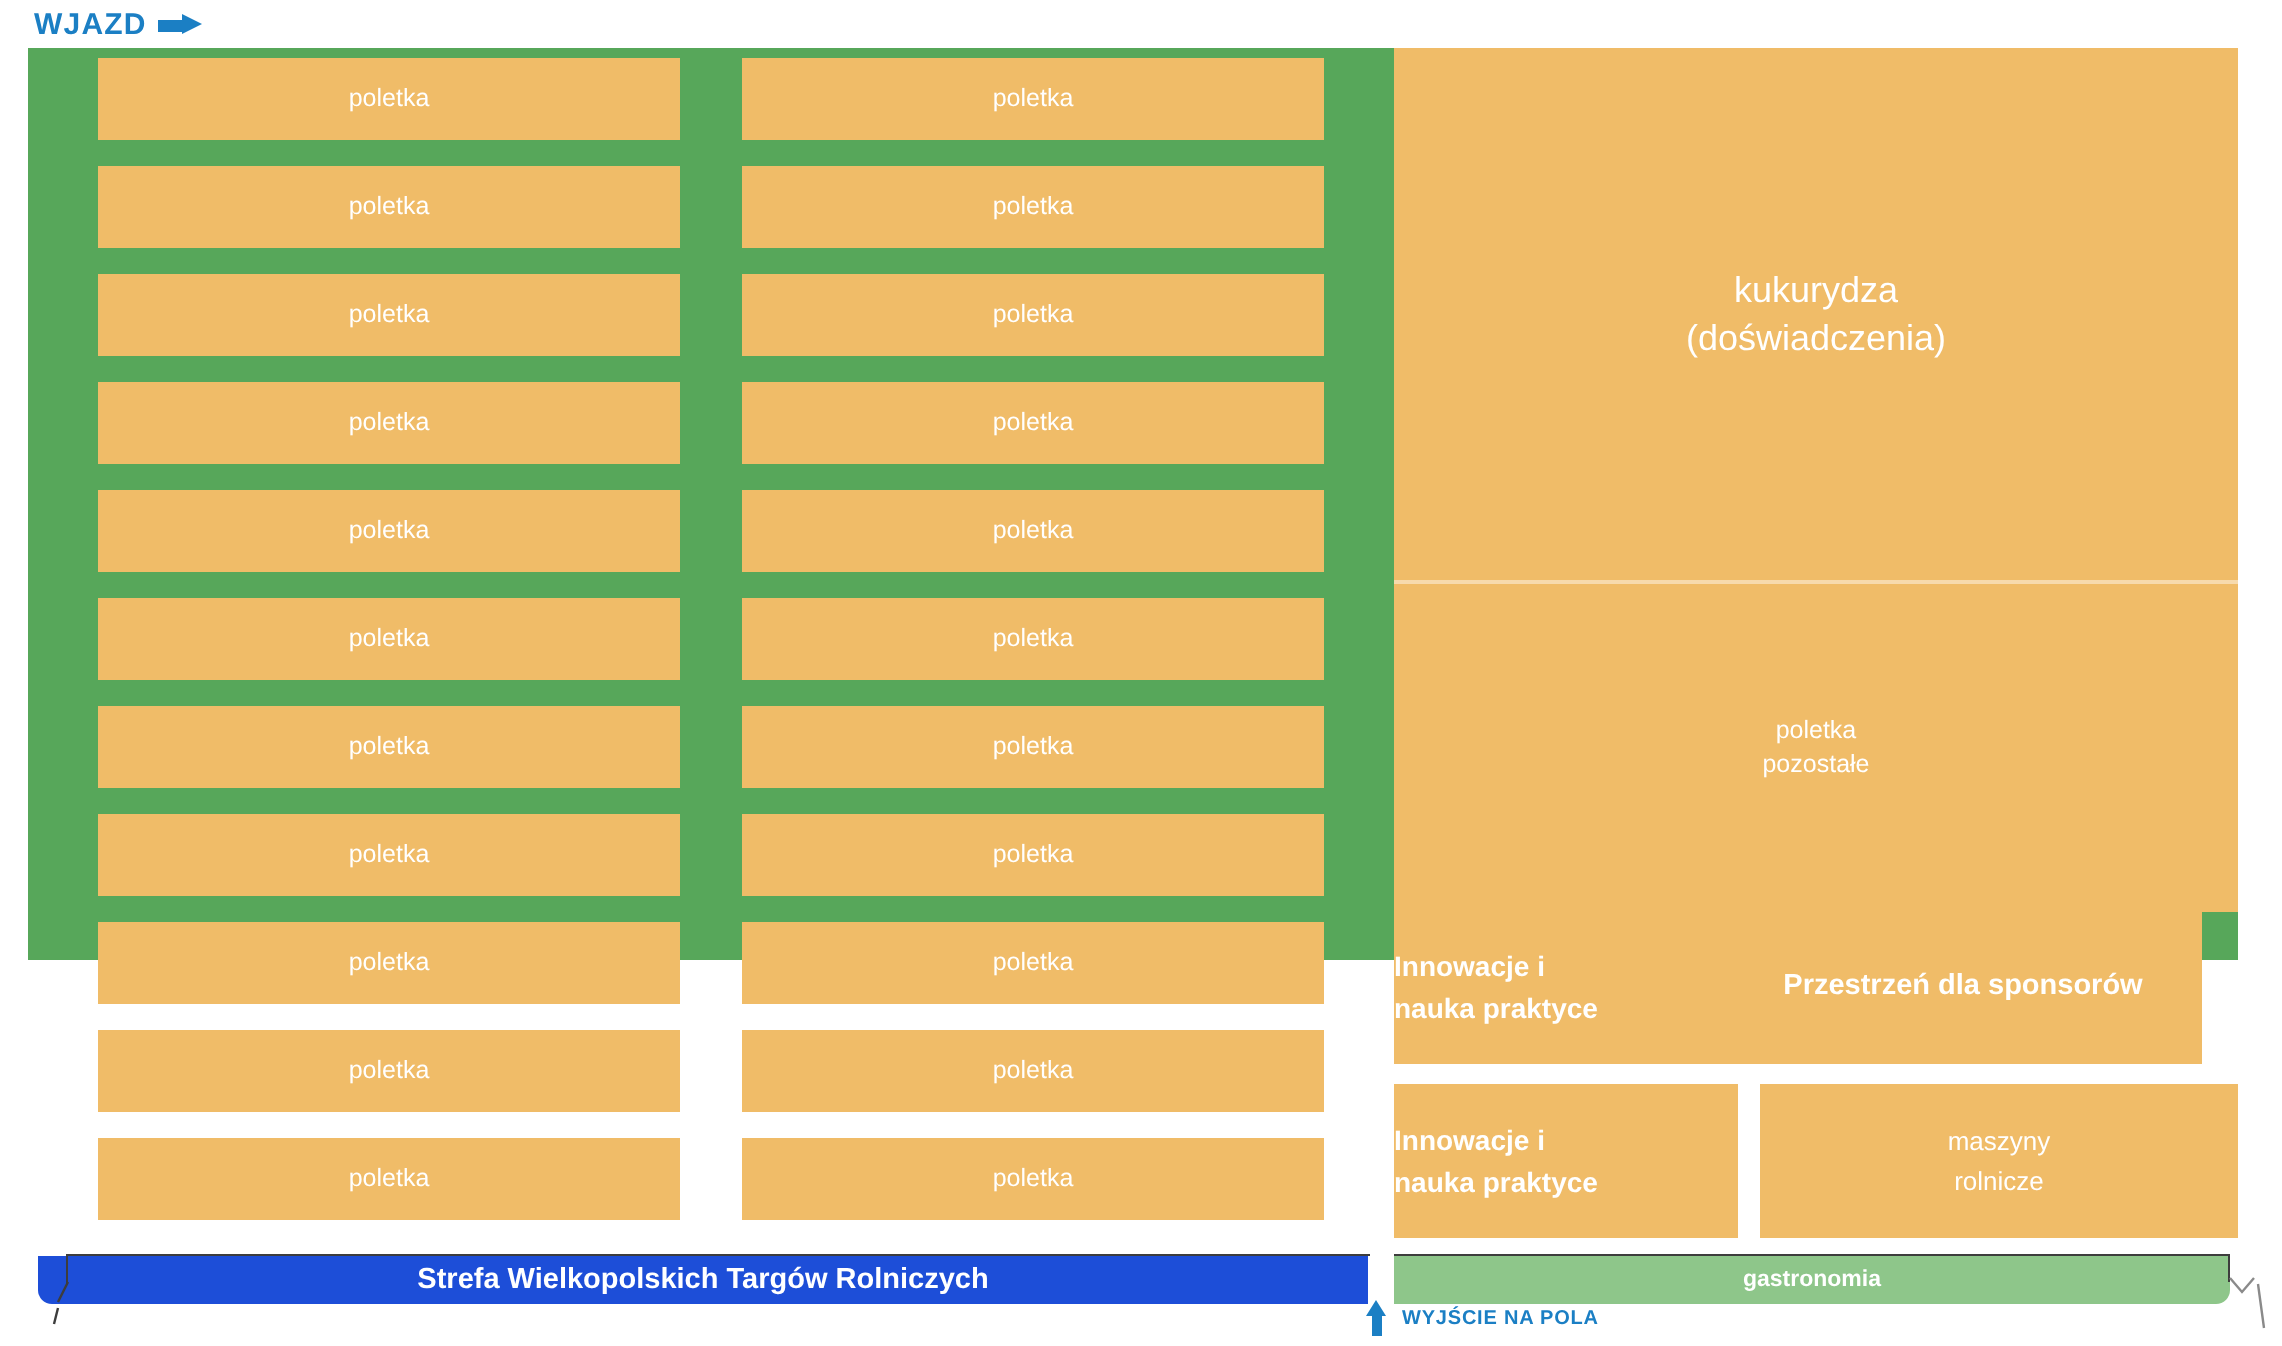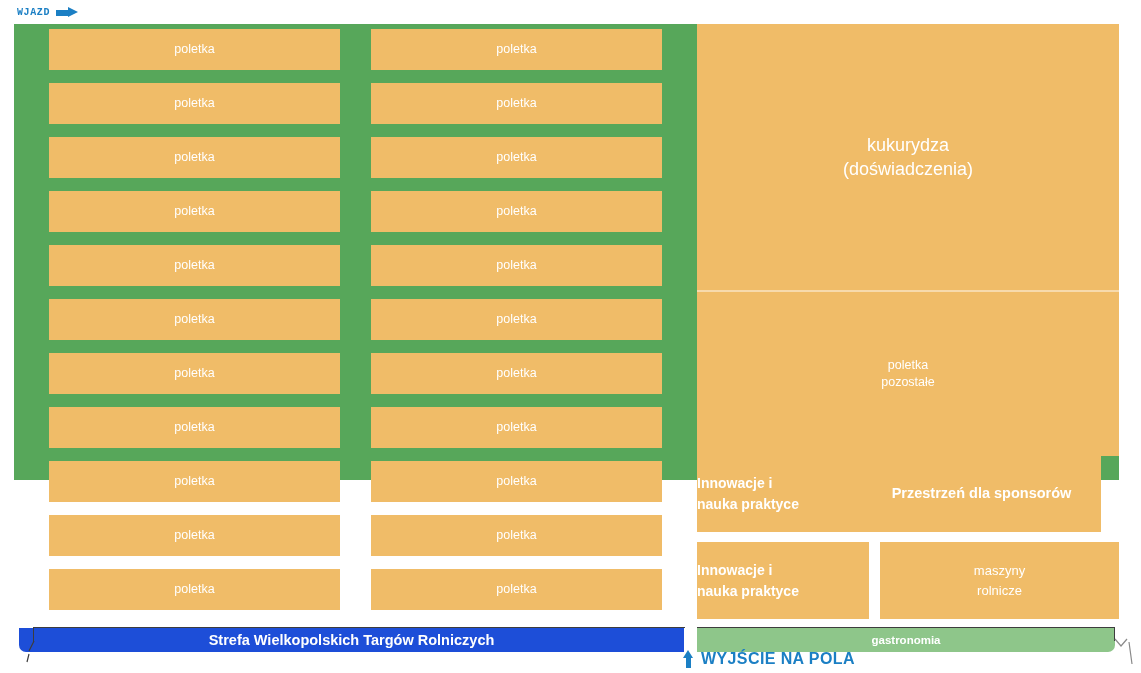--- a/index.html
+++ b/index.html
@@ -7,21 +7,21 @@
     width:1141px;height:673px;position:relative;overflow:hidden;
     font-family:"Liberation Sans","DejaVu Sans",sans-serif;
   }
 
   
   #entrance-label{
     position:absolute;left:17px;top:4px;height:16px;
     display:flex;align-items:center;gap:6px;
   }
   #entrance-label .txt{
-    color:#1b7fc4;font-size:10px;font-weight:bold;letter-spacing:.6px;font-family:Liberation Mono, monospace;
+    color:#1b7fc4;font-size:15px;font-weight:bold;letter-spacing:.6px;
   }
   #entrance-label .arrow-right{
     position:relative;width:22px;height:11px;display:inline-block;
   }
   #entrance-label .arrow-right .shaft{
     position:absolute;left:0;top:3px;width:13px;height:6px;background:#1b7fc4;
   }
   #entrance-label .arrow-right .head{
     position:absolute;left:12px;top:0;width:0;height:0;
     border-top:5.5px solid transparent;border-bottom:5.5px solid transparent;
@@ -116,21 +116,21 @@
   }
   #exit-marker .arrow-up .shaft{
     position:absolute;left:3px;bottom:0;width:5px;height:11px;background:#1b7fc4;
   }
   #exit-marker .arrow-up .head{
     position:absolute;left:0;top:0;width:0;height:0;
     border-left:5.5px solid transparent;border-right:5.5px solid transparent;
     border-bottom:8px solid #1b7fc4;
   }
   #exit-marker .txt{
-    color:#1b7fc4;font-size:16px;font-weight:bold;letter-spacing:.4px;
+    color:#1b7fc4;font-size:10px;font-weight:bold;letter-spacing:.4px;
   }
   
   #exit-notch{
     position:absolute;left:684px;top:628px;width:13px;height:26px;background:#ffffff;
   }
 </style>
 </head>
 <body>
 
 <div id="entrance-label">

